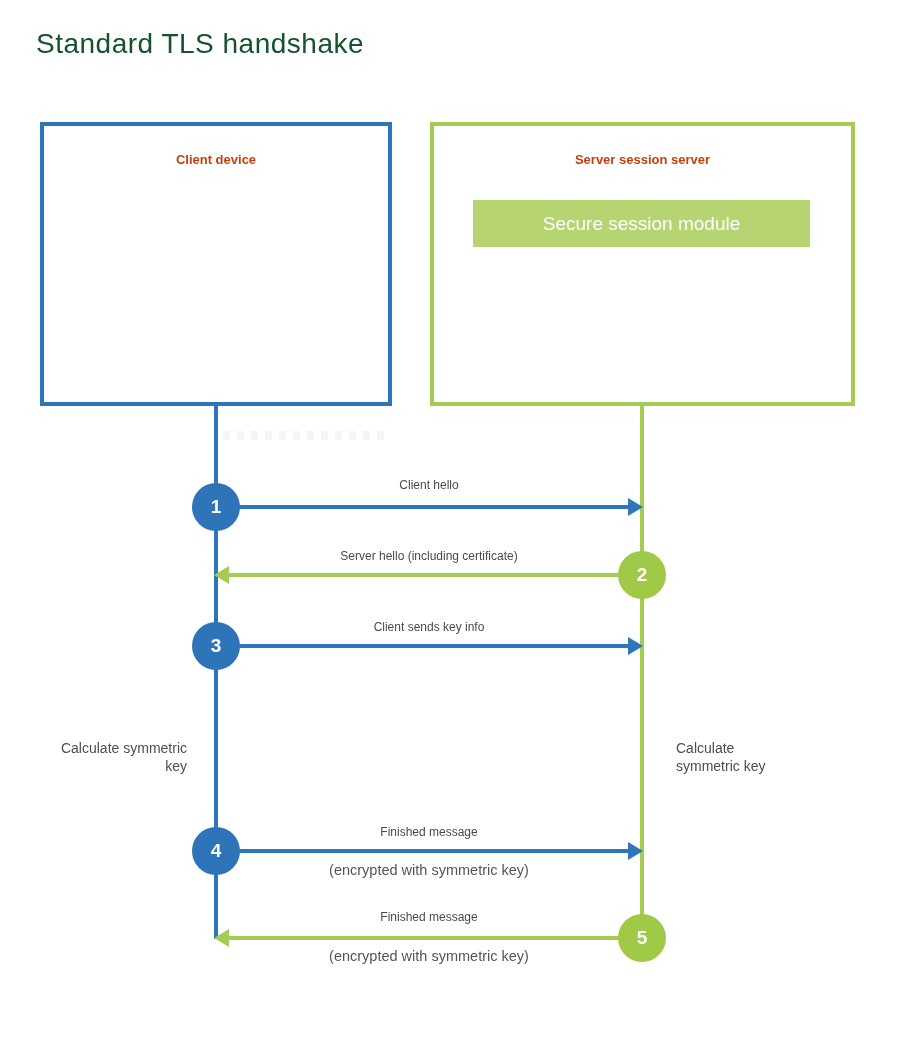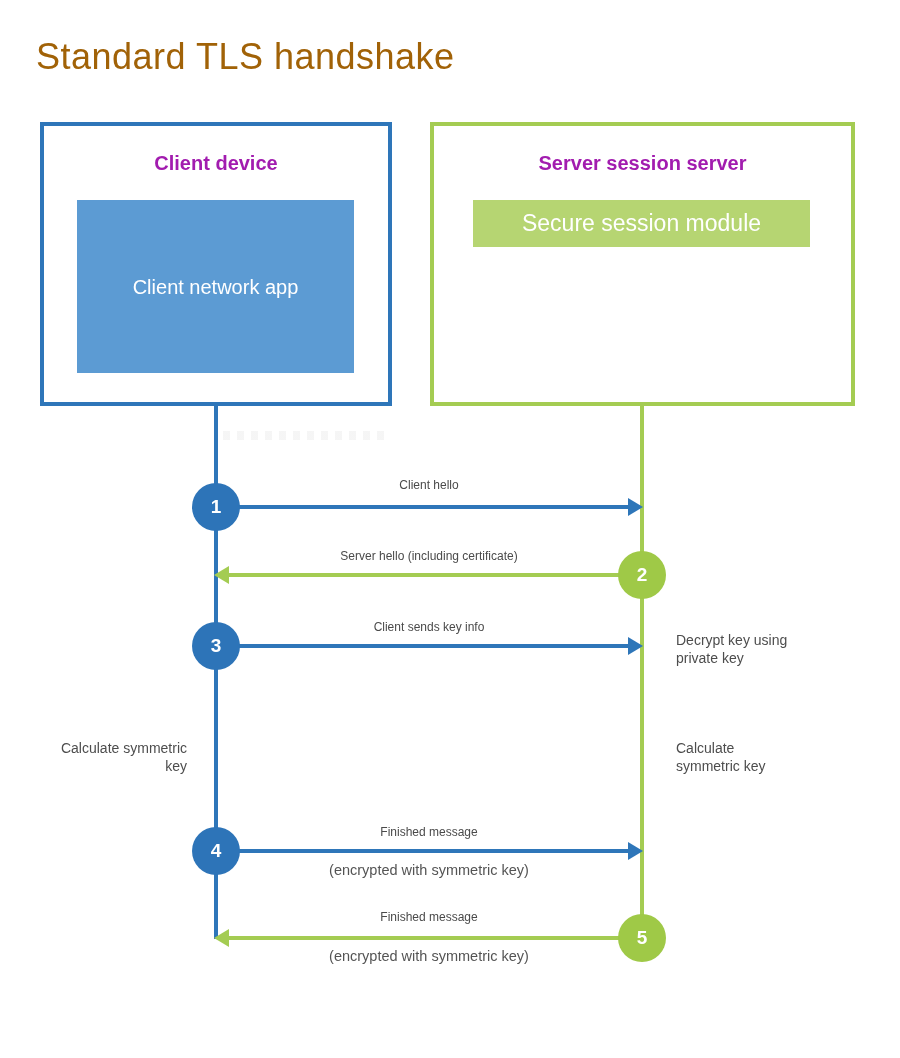--- a/index.html
+++ b/index.html
@@ -2,31 +2,31 @@
 <html><head>
 <meta charset="utf-8">
 <style>
   html,body{margin:0;padding:0;background:#ffffff;}
   #canvas{
     position:relative;width:900px;height:1058px;background:#ffffff;overflow:hidden;
     font-family:"Liberation Sans","DejaVu Sans",sans-serif;
   }
   .abs{position:absolute;}
   
-  #page-title{left:36px;top:36px;font-size:36px;color:#a16207;letter-spacing:0.5px;}
+  #page-title{left:36px;top:28px;font-size:28px;color:#14532d;letter-spacing:0.5px;}
   
   .actor-box{background:#ffffff;box-sizing:border-box;}
   #client-box{left:40px;top:122px;width:352px;height:284px;border:4px solid #2e76b9;}
   #server-box{left:430px;top:122px;width:425px;height:284px;border:4px solid #a4cc52;}
-  .box-title{width:100%;text-align:center;margin-top:26px;font-size:20px;font-weight:bold;color:#a21caf;}
+  .box-title{width:100%;text-align:center;margin-top:26px;font-size:13px;font-weight:bold;color:#c2410c;}
   #client-app-box{left:77px;top:200px;width:277px;height:173px;background:#5c9bd3;
     display:flex;align-items:center;justify-content:center;}
   #client-app-box .app-label{width:180px;text-align:center;color:#ffffff;font-size:20px;line-height:1.4;}
   .server-bar{left:473px;width:337px;height:47px;background:#b6d572;
-    display:flex;align-items:center;justify-content:center;color:#ffffff;font-size:23px;}
+    display:flex;align-items:center;justify-content:center;color:#ffffff;font-size:19px;}
   #server-bar-1{top:200px;} #server-bar-2{top:262px;} #server-bar-3{top:324px;}
   
   .lifeline{width:4px;top:406px;height:533px;}
   #client-lifeline{left:214px;background:#2e76b9;}
   #server-lifeline{left:640px;background:#a4cc52;}
   
   #faint-dashes{left:223px;top:431px;width:162px;height:9px;opacity:0.55;
     background:repeating-linear-gradient(90deg,rgba(205,205,205,0.35) 0 7px,transparent 7px 14px);}
   
   .shaft{height:4px;z-index:1;}
@@ -61,23 +61,20 @@
 </head>
 <body>
 
 <div id="canvas">
 
   <div class="abs" id="page-title">Standard TLS handshake</div>
 
   <div class="abs actor-box" id="client-box">
     <div class="box-title">Client device</div>
   </div>
-  <div class="abs" id="client-app-box">
-    <div class="app-label">Client network app</div>
-  </div>
 
   <div class="abs actor-box" id="server-box">
     <div class="box-title">Server session server</div>
   </div>
   <div class="abs server-bar" id="server-bar-1">Secure session module</div>
 
   <div class="abs lifeline" id="client-lifeline"></div>
   <div class="abs lifeline" id="server-lifeline"></div>
   <div class="abs" id="faint-dashes"></div>
 
@@ -88,21 +85,20 @@
 
   <div class="abs shaft green" id="shaft-2"></div>
   <div class="abs head pt-left green" id="head-2"></div>
   <div class="abs msg" id="msg-2">Server hello (including certificate)</div>
   <div class="abs step-circle green" id="circle-2">2</div>
 
   <div class="abs shaft blue" id="shaft-3"></div>
   <div class="abs head pt-right blue" id="head-3"></div>
   <div class="abs msg" id="msg-3">Client sends key info</div>
   <div class="abs step-circle blue" id="circle-3">3</div>
-  <div class="abs note" id="note-decrypt">Decrypt key using private key</div>
 
   <div class="abs note" id="note-calc-left">Calculate symmetric key</div>
   <div class="abs note" id="note-calc-right">Calculate symmetric key</div>
 
   <div class="abs shaft blue" id="shaft-4"></div>
   <div class="abs head pt-right blue" id="head-4"></div>
   <div class="abs msg" id="msg-4">Finished message</div>
   <div class="abs msg sub" id="msg-4-sub">(encrypted with symmetric key)</div>
   <div class="abs step-circle blue" id="circle-4">4</div>
 

